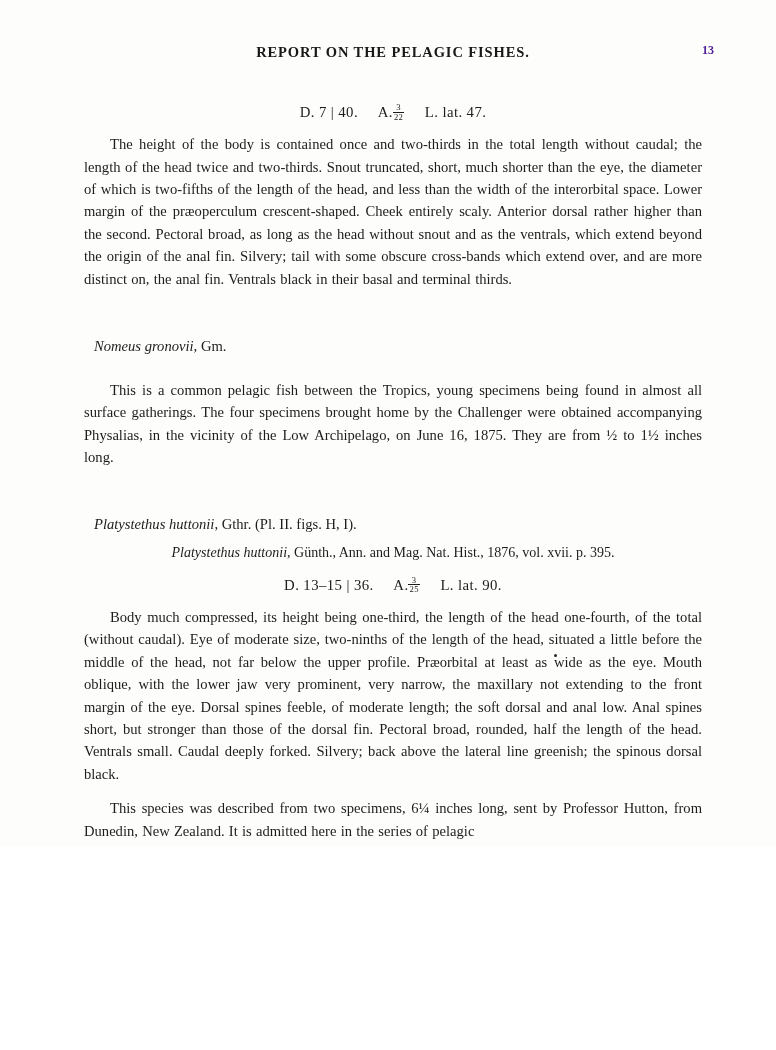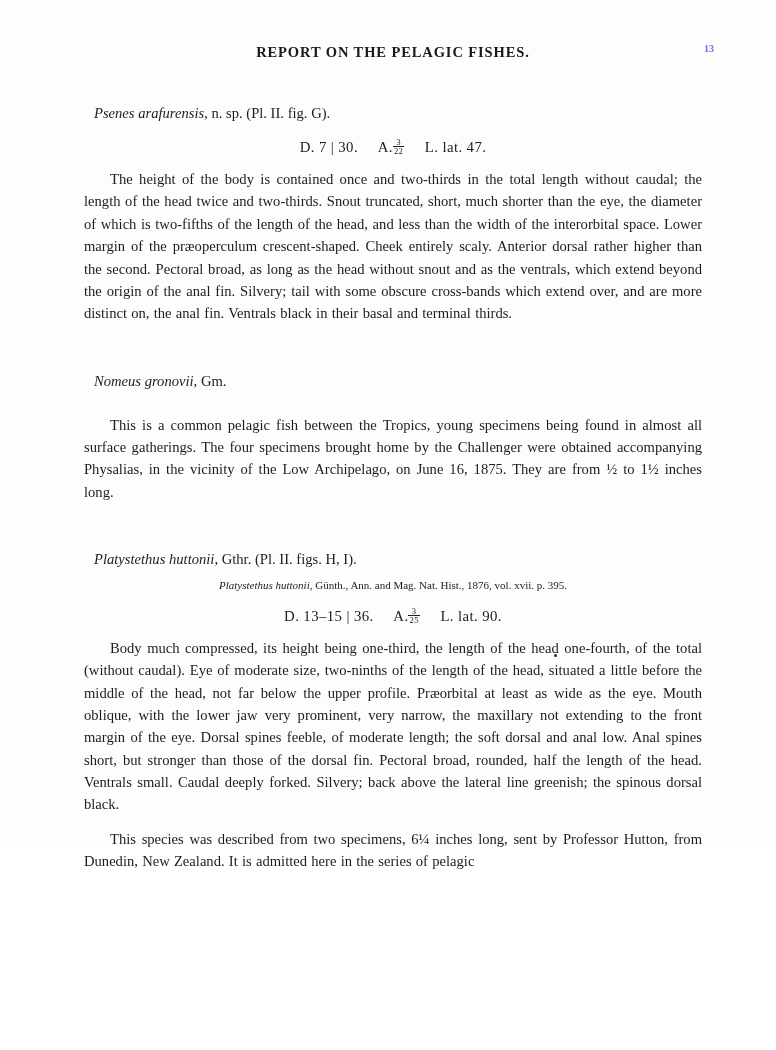--- a/index.html
+++ b/index.html
@@ -41,23 +41,23 @@
     letter-spacing: 0.9px;
     font-variant: small-caps;
     text-transform: uppercase;
     font-weight: 600;
     color: #191919;
   }
   .runhead-folio {
     position: absolute;
     right: 0;
     top: -1px;
-    font-size: 10px;
+    font-size: 12px;
     font-weight: 700;
-    color: #8b5cf6;
+    color: #4c1d95;
   }
   .species-head {
     font-style: italic;
     font-size: 14.6px;
     margin: 0 0 0 22px;
     line-height: 1.5;
   }
   .species-head .roman {
     font-style: normal;
   }
@@ -89,21 +89,21 @@
     margin: 12px;
     text-align: justify;
     text-indent: 26px;
     word-spacing: 0.6px;
   }
   p.body.cont { text-indent: 26px; }
   .gap-sm { height: 9px; }
   .gap-lg { height: 34px; }
   .subref {
     text-align: center;
-    font-size: 11px;
+    font-size: 14px;
     margin: 7px 0 4px 0;
     line-height: 1.4;
   }
   .subref .it { font-style: italic; }
   .dot-mark {
     position: absolute;
     width: 3px;
     height: 3px;
     background: #2a2a2a;
     border-radius: 50%;
@@ -114,26 +114,23 @@
 
 <div class="page">
   <div class="content">
 
     <div class="runhead">
       <div class="runhead-title">Report on the Pelagic Fishes.</div>
       <div class="runhead-folio">13</div>
     </div>
 
     <div>
-      <div class="species-head">
-        <span>Psenes arafurensis</span><span class="roman">, n. sp. (Pl. II. fig. G).</span>
-      </div>
 
       <div class="formula">
-        <span>D. 7 | 30.</span>&nbsp;&nbsp;&nbsp;&nbsp;
+        <span>D. 7 | 40.</span>&nbsp;&nbsp;&nbsp;&nbsp;
         <span>A.</span><span class="frac"><span class="num">3</span><span class="den">22</span></span>&nbsp;&nbsp;&nbsp;&nbsp;
         <span>L. lat. 47.</span>
       </div>
 
       <p class="body">The height of the body is contained once and two-thirds in the total length without caudal; the length of the head twice and two-thirds. Snout truncated, short, much shorter than the eye, the diameter of which is two-fifths of the length of the head, and less than the width of the interorbital space. Lower margin of the præoperculum crescent-shaped. Cheek entirely scaly. Anterior dorsal rather higher than the second. Pectoral broad, as long as the head without snout and as the ventrals, which extend beyond the origin of the anal fin. Silvery; tail with some obscure cross-bands which extend over, and are more distinct on, the anal fin. Ventrals black in their basal and terminal thirds.</p>
     </div>
 
     <div class="gap-lg"></div>
 
     <div>

